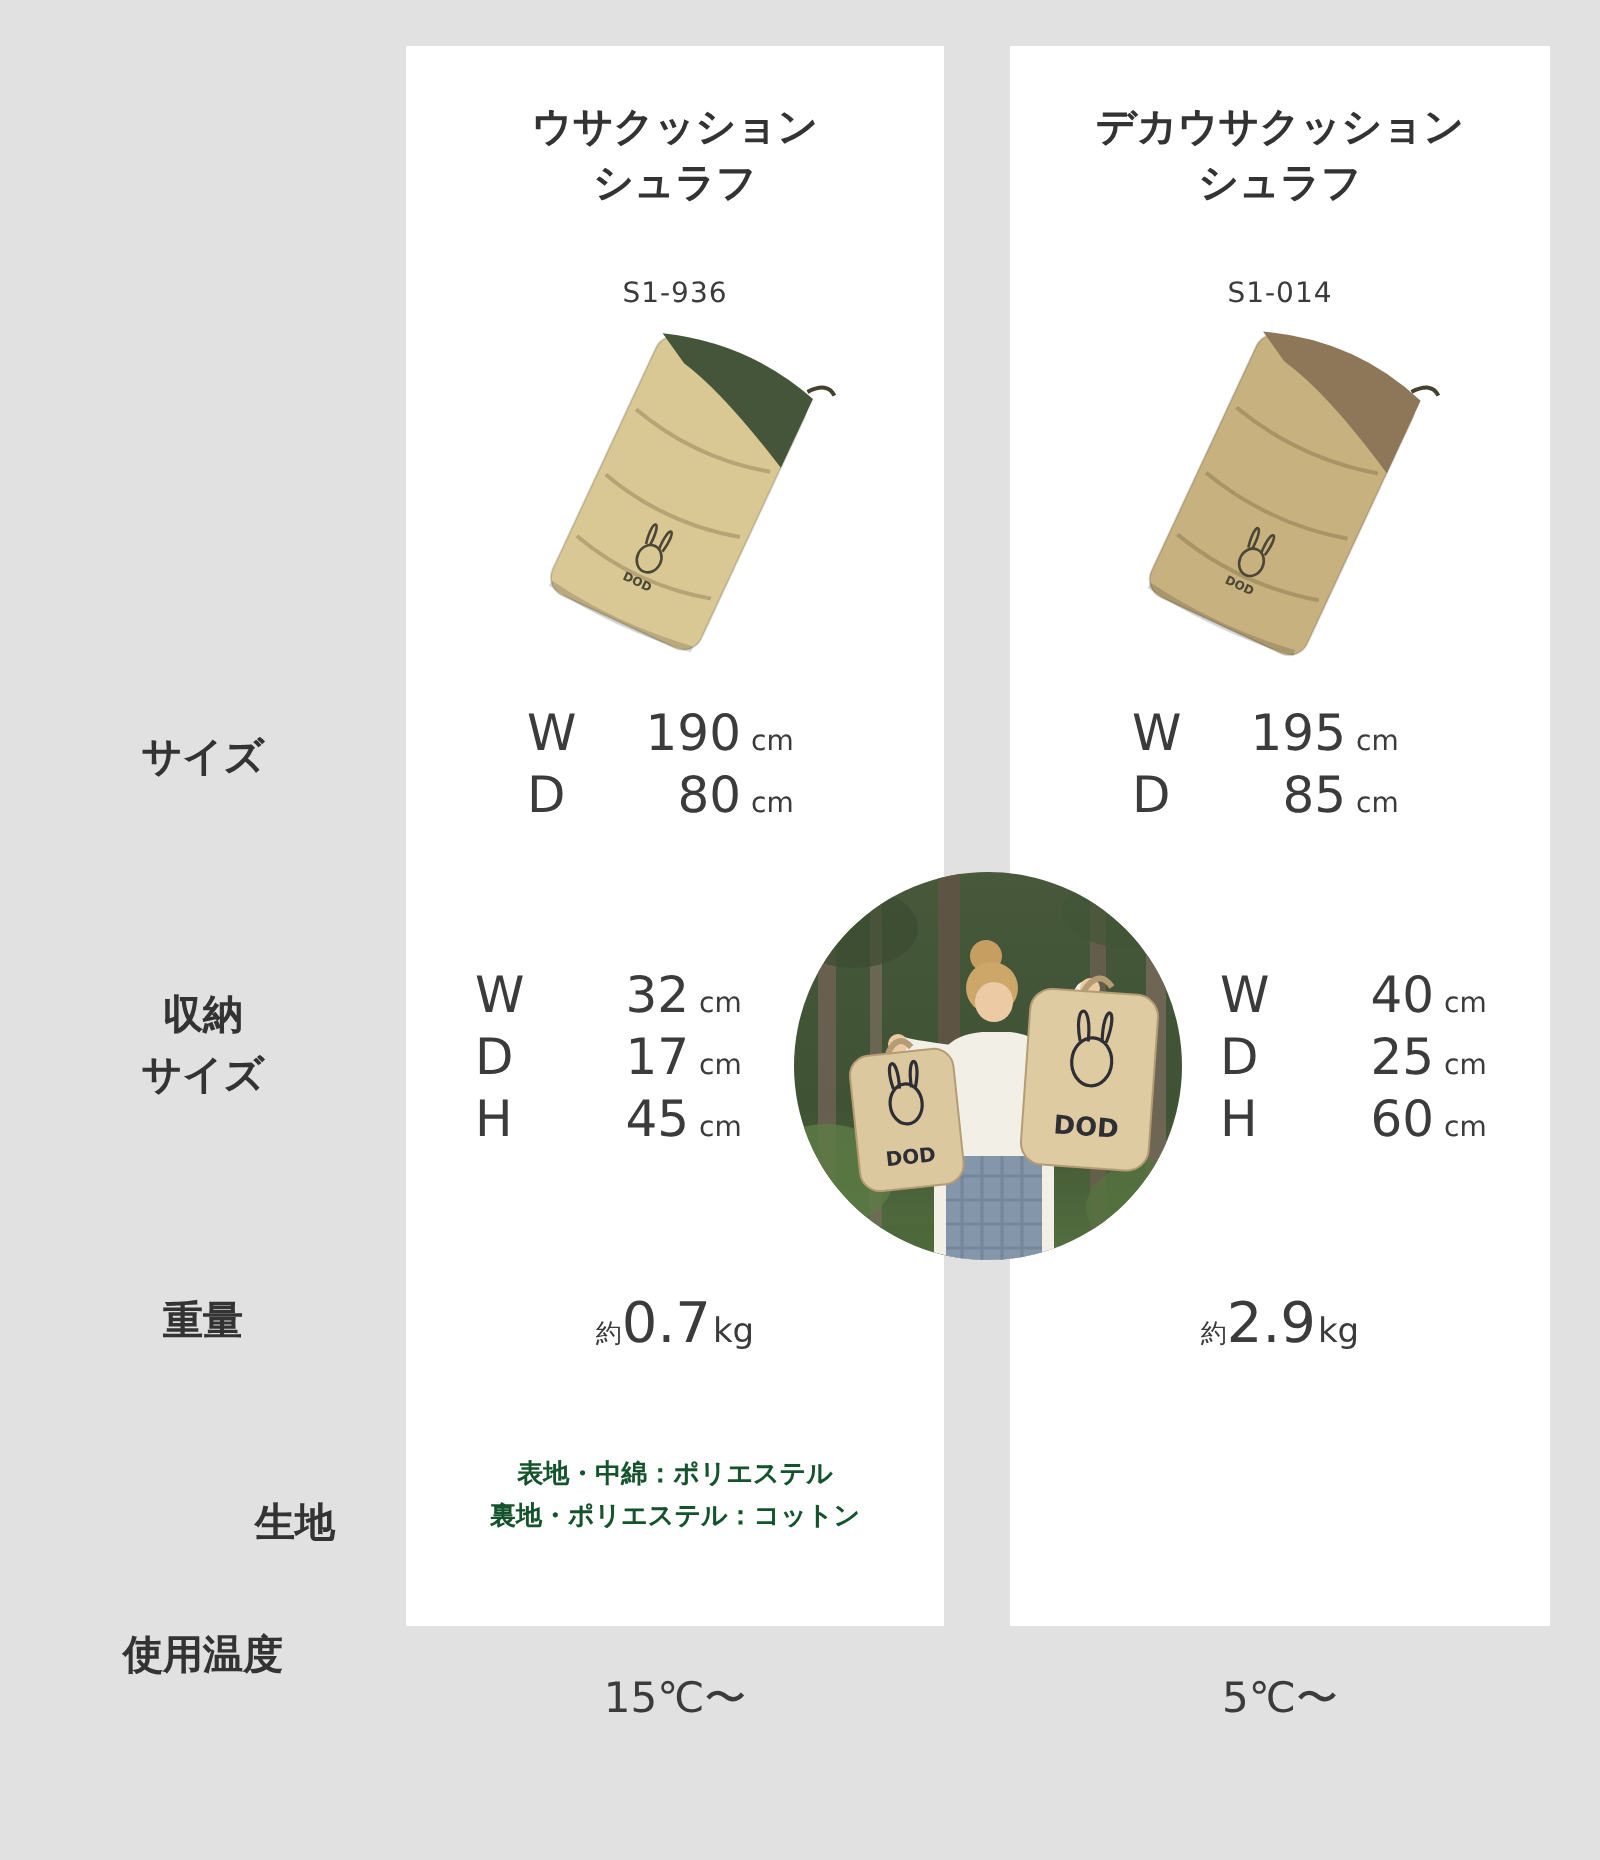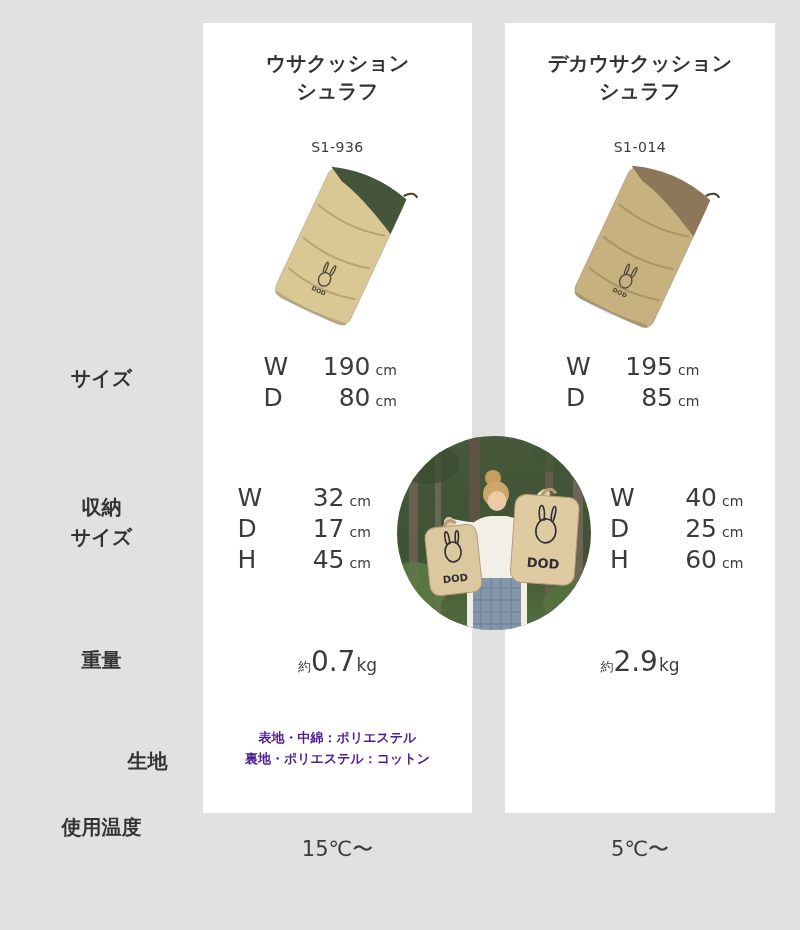--- a/index.html
+++ b/index.html
@@ -43,21 +43,21 @@
   .spec-line{display:flex;align-items:baseline;width:148px;margin:0 auto;height:31px;}
   .spec-dim{width:34px;font-size:25px;text-align:left;}
   .spec-val{flex:1;text-align:right;font-size:25px;}
   .spec-unit{width:36px;font-size:14px;padding-left:5px;text-align:left;}
 
   .spec-weight{top:622px;display:flex;justify-content:center;align-items:baseline;}
   .w-approx{font-size:13px;}
   .w-val{font-size:28px;}
   .w-unit{font-size:17px;margin-left:1px;}
 
-  .spec-fabric{top:704px;text-align:center;font-size:13px;font-weight:600;line-height:21px;color:#4c1d95;}
+  .spec-fabric{top:704px;text-align:center;font-size:13px;font-weight:600;line-height:21px;color:#14532d;}
   .spec-fabric span{display:block;}
 
   .spec-temp{top:812px;text-align:center;font-size:21px;}
 
   
   .center-photo{
     position:absolute;left:397px;top:436px;width:194px;height:194px;
     border-radius:50%;overflow:hidden;
   }
   .center-photo svg{display:block;width:100%;height:100%;}

